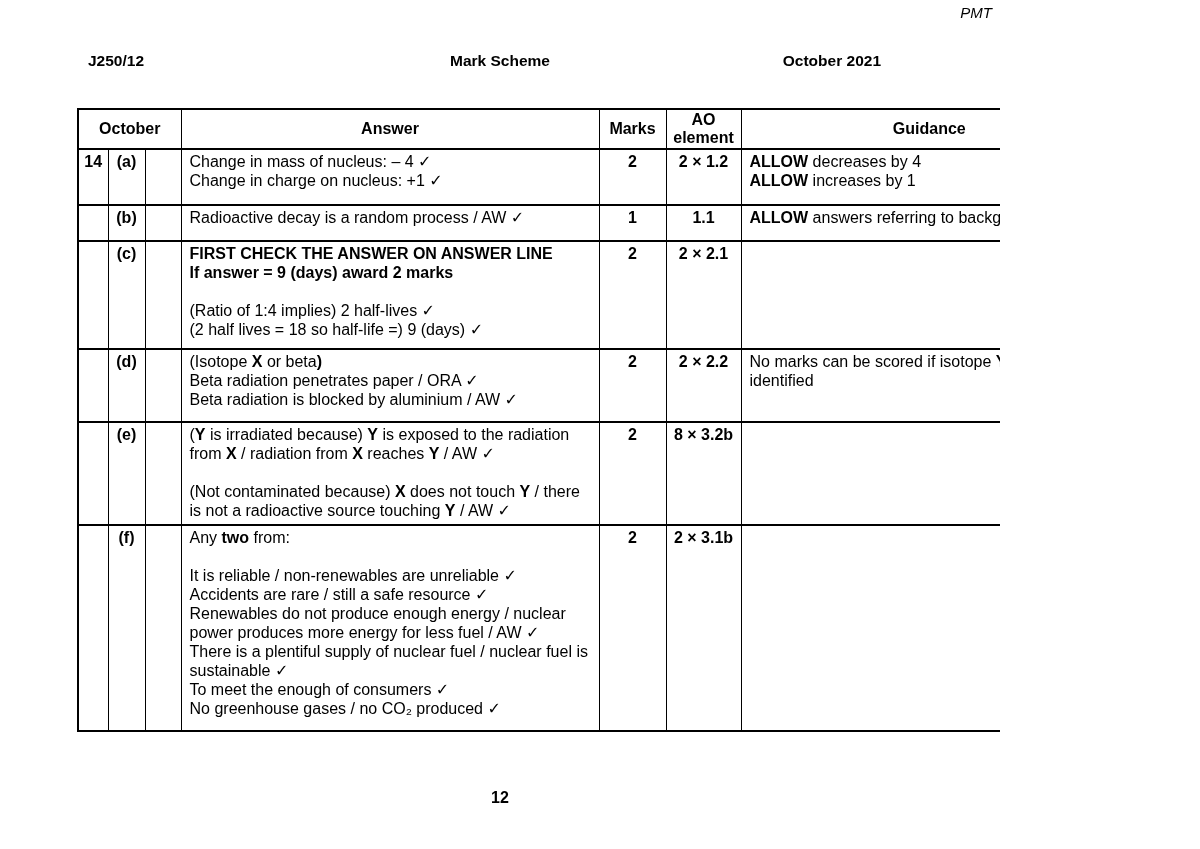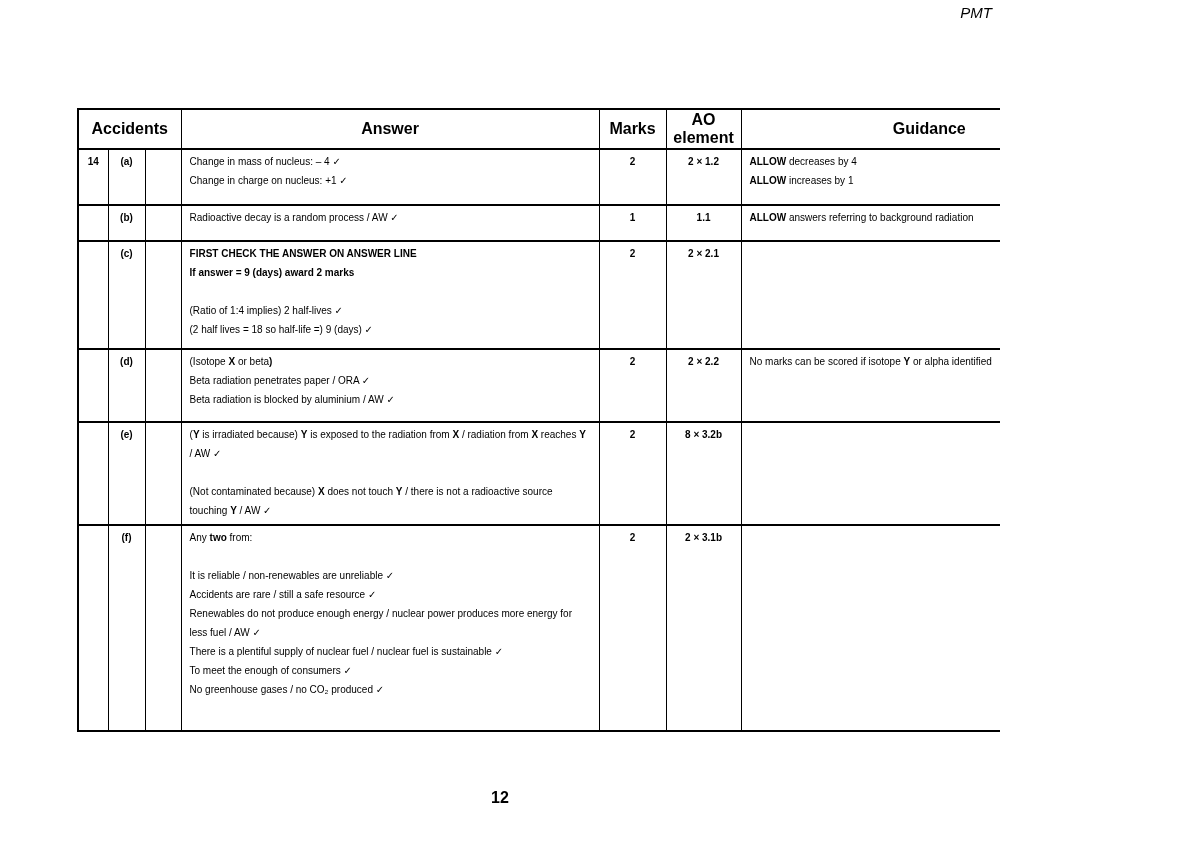--- a/index.html
+++ b/index.html
@@ -43,21 +43,21 @@
     width: 1040px;
     border-collapse: collapse;
     table-layout: fixed;
     border: 2px solid #000;
   }
   table.ms th, table.ms td {
     border: 1.5px solid #000;
     border-top-width: 2px;
     border-bottom-width: 2px;
     vertical-align: top;
-    font-size: 10px;
+    font-size: 16px;
     line-height: 19px;
     overflow: hidden;
   }
   table.ms thead th {
     font-weight: bold;
     font-size: 16px;
     text-align: center;
     vertical-align: middle;
     height: 35px;
     line-height: 18px;
@@ -88,34 +88,39 @@
     font-size: 16px;
   }
 </style>
 </head>
 <body>
 
 <div class="page">
 
   <div class="watermark">PMT</div>
 
+  <div class="doc-header">
+    <span class="left">J250/12</span>
+    <span class="center">Mark Scheme</span>
+    <span class="right">October 2021</span>
+  </div>
 
   <table class="ms">
     <colgroup>
       <col style="width:30px">
       <col style="width:37px">
       <col style="width:36px">
       <col style="width:418px">
       <col style="width:67px">
       <col style="width:75px">
       <col style="width:377px">
     </colgroup>
     <thead>
       <tr>
-        <th colspan="3">Accidents</th>
+        <th colspan="3">October</th>
         <th>Answer</th>
         <th>Marks</th>
         <th>AO element</th>
         <th>Guidance</th>
       </tr>
     </thead>
     <tbody id="rows">
         <tr>
           <td class="qnum" style="height: 56px;">14</td>
           <td class="qpart">(a)</td>

